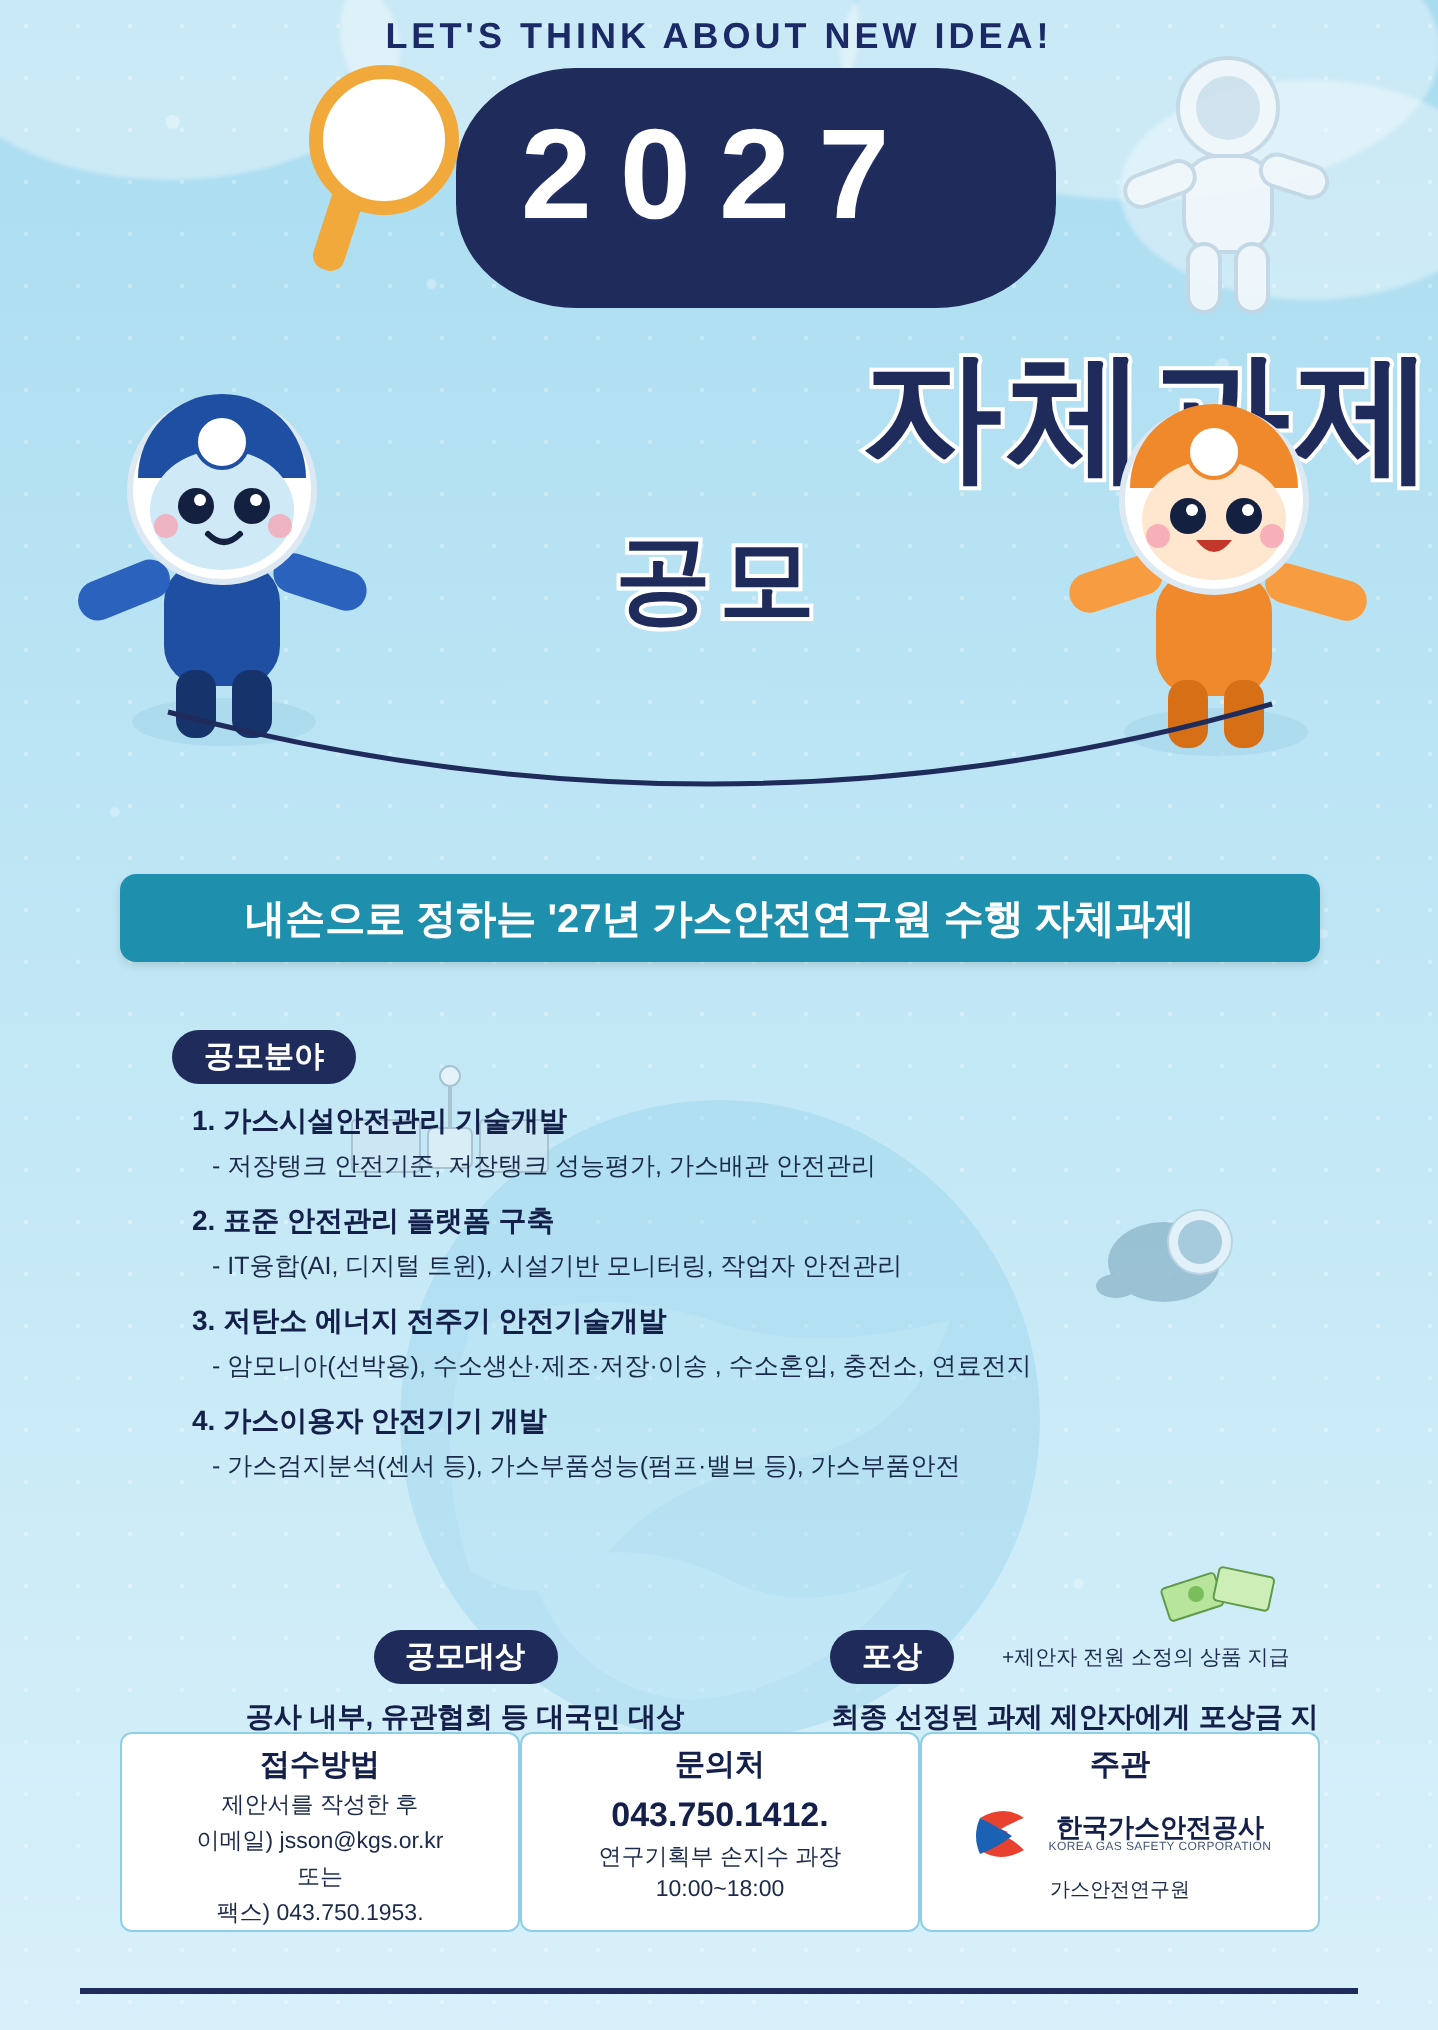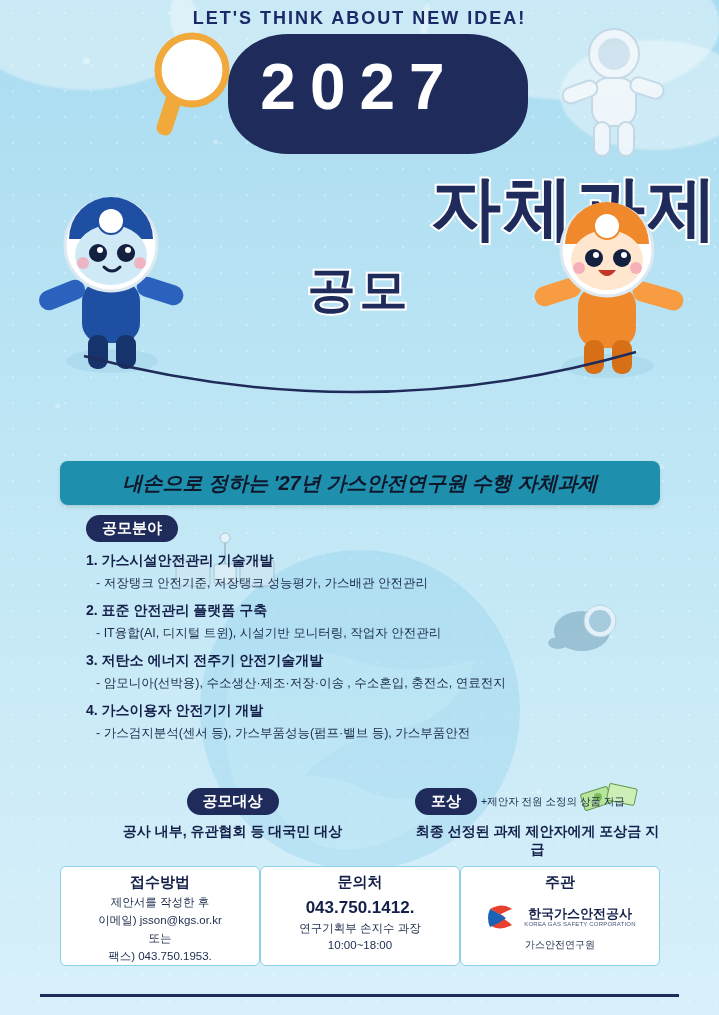--- a/index.html
+++ b/index.html
@@ -61,40 +61,39 @@
     -webkit-text-stroke:4px #ffffff;
     paint-order:stroke fill;
   }
   .dateline{
     position:absolute;top:385px;left:0;right:0;text-align:center;
     color:#1f2b5b;font-size:31px;font-weight:bold;
   }
   .dateline .sub{font-size:12px;vertical-align:super;margin-left:2px;font-weight:bold;}
   .dateline .dash{font-size:26px;margin:0 6px;}
   .banner{
-    position:absolute;top:461px;left:60px;width:600px;height:44px;
+    position:absolute;top:437px;left:60px;width:600px;height:44px;
     background:#1f8fae;border-radius:8px;
     display:flex;align-items:center;justify-content:center;
-    color:#0f172a;font-size:20px;font-weight:bold;letter-spacing:0px;
+    color:#ffffff;font-size:20px;font-weight:bold;letter-spacing:0px;
     box-shadow:0 2px 4px rgba(0,0,0,.12);
-    font-style:italic;
   }
   .pill{
     display:inline-flex;align-items:center;justify-content:center;
     background:#1f2b5b;color:#fff;font-weight:bold;font-size:15px;
     border-radius:14px;padding:4px 16px;
   }
   .fields{
     position:absolute;top:515px;left:86px;width:560px;
   }
-  .field-item{margin-top:10px;}
+  .field-item{margin-top:10px;margin-left:10px;}
   .field-title{font-size:14px;font-weight:bold;color:#14204a;}
   .field-desc{font-size:12.5px;color:#1b2a4a;margin-top:5px;margin-left:10px;}
   .twocol{
-    position:absolute;top:788px;left:60px;width:600px;
+    position:absolute;top:815px;left:60px;width:600px;
     display:flex;gap:10px;align-items:flex-start;
   }
   .col-left{width:345px;}
   .col-right{width:245px;}
   .center-txt{text-align:center;}
   .sub-strong{font-size:14px;font-weight:bold;color:#14204a;margin-top:8px;text-align:center;}
   .note-small{font-size:10.5px;color:#1b2a4a;text-align:right;margin-bottom:2px;}
   .boxes{
     position:absolute;top:866px;left:60px;width:600px;
     display:flex;
@@ -244,21 +243,21 @@
       <div class="field-desc">- 가스검지분석(센서 등), 가스부품성능(펌프·밸브 등), 가스부품안전</div>
     </div>
   </div>
 
   <div class="twocol">
     <div class="col-left">
       <div class="center-txt"><span class="pill">공모대상</span></div>
       <div class="sub-strong">공사 내부, 유관협회 등 대국민 대상</div>
     </div>
     <div class="col-right">
-      <div style="display:flex;align-items:center;gap:4px;">
+      <div style="display:flex;align-items:center;gap:24px;">
         <span class="pill">포상</span>
         <span class="note-small" style="margin:0;">+제안자 전원 소정의 상품 지급</span>
       </div>
       <div class="sub-strong">최종 선정된 과제 제안자에게 포상금 지급</div>
     </div>
   </div>
 
   <div class="boxes">
     <div class="box">
       <div class="box-title">접수방법</div>

